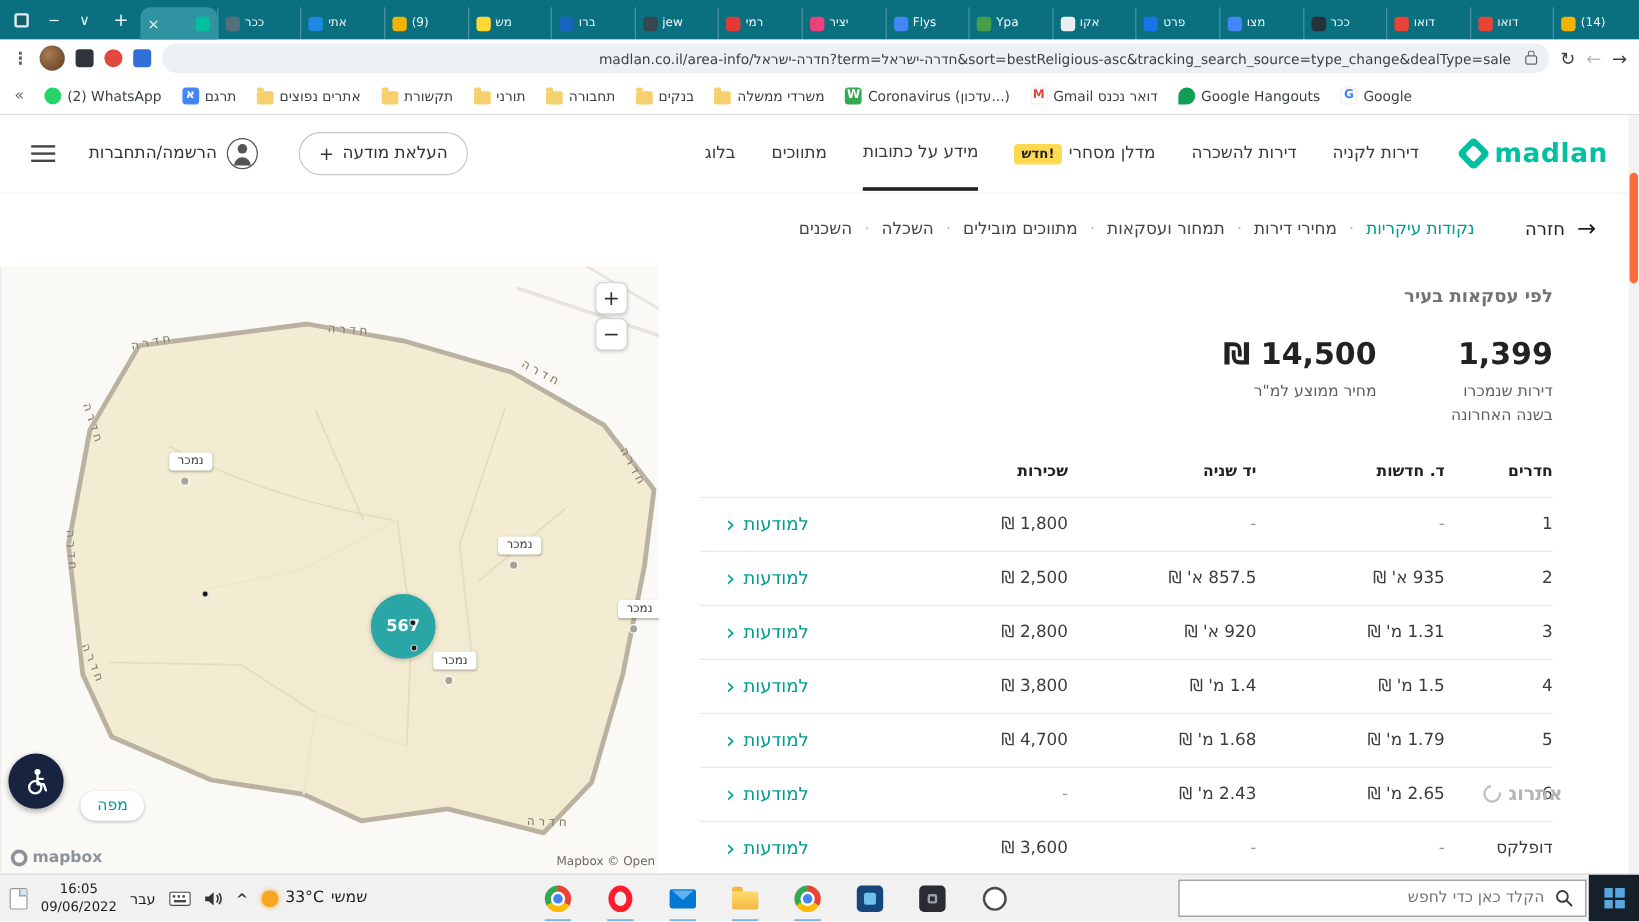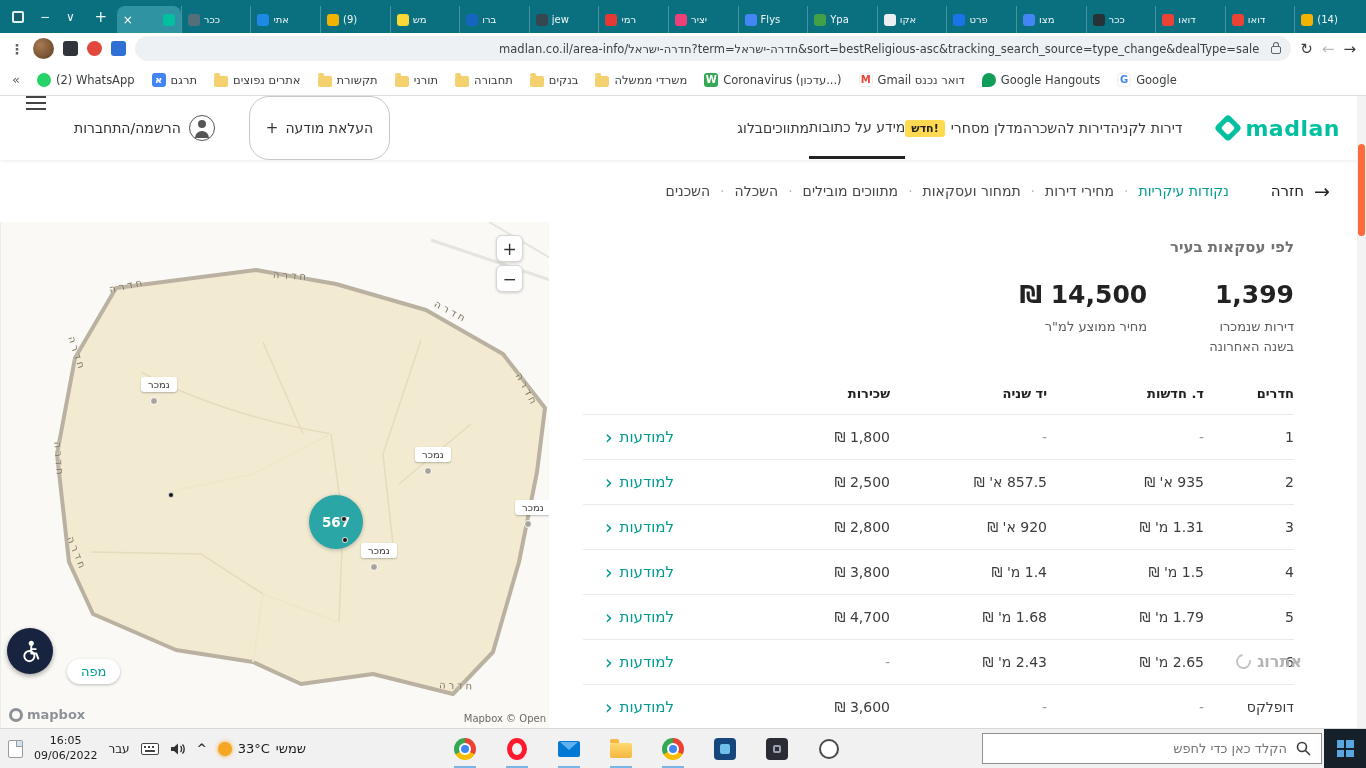--- a/index.html
+++ b/index.html
@@ -42,30 +42,30 @@
   .bi.blue { background:#4285f4; }
   .bi.green { background:#34a853; }
   .bi.gmail { background:#fff; border:1px solid #eee; color:#ea4335; }
   .bi.google { background:#fff; border:1px solid #eee; color:#4285f4; }
   .bi.hang { background:#0f9d58; border-radius:50% 50% 50% 0; }
   .bi.folder { position:relative; background:#f5d06f; border-radius:2px; height:11px; margin-top:3px; }
   .bi.folder::before { content:''; position:absolute; top:-3px; left:0; width:6px; height:3px; background:#f5d06f; border-radius:2px 2px 0 0; }
   .bm-overflow { color:#5f6368; font-size:13px; }
 
   
-  .site-header { height:64px; background:#fff; display:flex; padding:0 26px; box-shadow:0 1px 4px rgba(0,0,0,.08); position:relative; z-index:3; }
+  .site-header { height:64px; background:#fff; display:flex; align-items:center; padding:0 26px; box-shadow:0 1px 4px rgba(0,0,0,.08); position:relative; z-index:3; }
   .hamburger { width:20px; height:14px; border-top:2px solid #444; border-bottom:2px solid #444; position:relative; margin-right:28px; }
   .hamburger::before { content:''; position:absolute; top:4px; left:0; right:0; height:2px; background:#444; }
   .signin { display:flex; align-items:center; gap:8px; font-size:14px; color:#333; }
   .signin-avatar { width:26px; height:26px; border-radius:50%; border:1.5px solid #555; position:relative; }
   .signin-avatar::before { content:''; position:absolute; top:4px; left:8px; width:8px; height:8px; border-radius:50%; background:#555; }
   .signin-avatar::after { content:''; position:absolute; bottom:2px; left:5px; width:14px; height:7px; border-radius:7px 7px 0 0; background:#555; }
   .post-btn { display:flex; align-items:center; gap:7px; border:1px solid #c7c7c7; border-radius:20px; padding:8px 16px; font-size:14px; color:#333; margin:0 40px 0 34px; }
   .plus { font-size:15px; color:#333; }
-  .main-nav { display:flex; align-items:center; margin-left:auto; font-size:14px; color:#3a3a3a; }
+  .main-nav { display:flex; align-items:center; gap:30px; margin-left:auto; font-size:14px; color:#3a3a3a; }
   .nav-item { padding:21px 0; }
   .nav-item.active { font-weight:normal; border-bottom:3px solid #222; }
   .nav-commercial { display:flex; align-items:center; gap:6px; }
   .badge-new { background:var(--badge,#ffd94f); color:#222; font-size:11px; font-weight:bold; padding:2px 6px; border-radius:3px; }
   .logo { display:flex; align-items:center; gap:7px; margin-left:36px; }
   .logo-mark { width:20px; height:20px; background:var(--accent,#00c0a0); transform:rotate(45deg); border-radius:4px; position:relative; }
   .logo-mark::before { content:''; position:absolute; inset:5px; background:#fff; border-radius:2px; }
   .logo-text { font-size:22px; font-weight:bold; color:var(--accent,#00c0a0); letter-spacing:.5px; }
 
   

